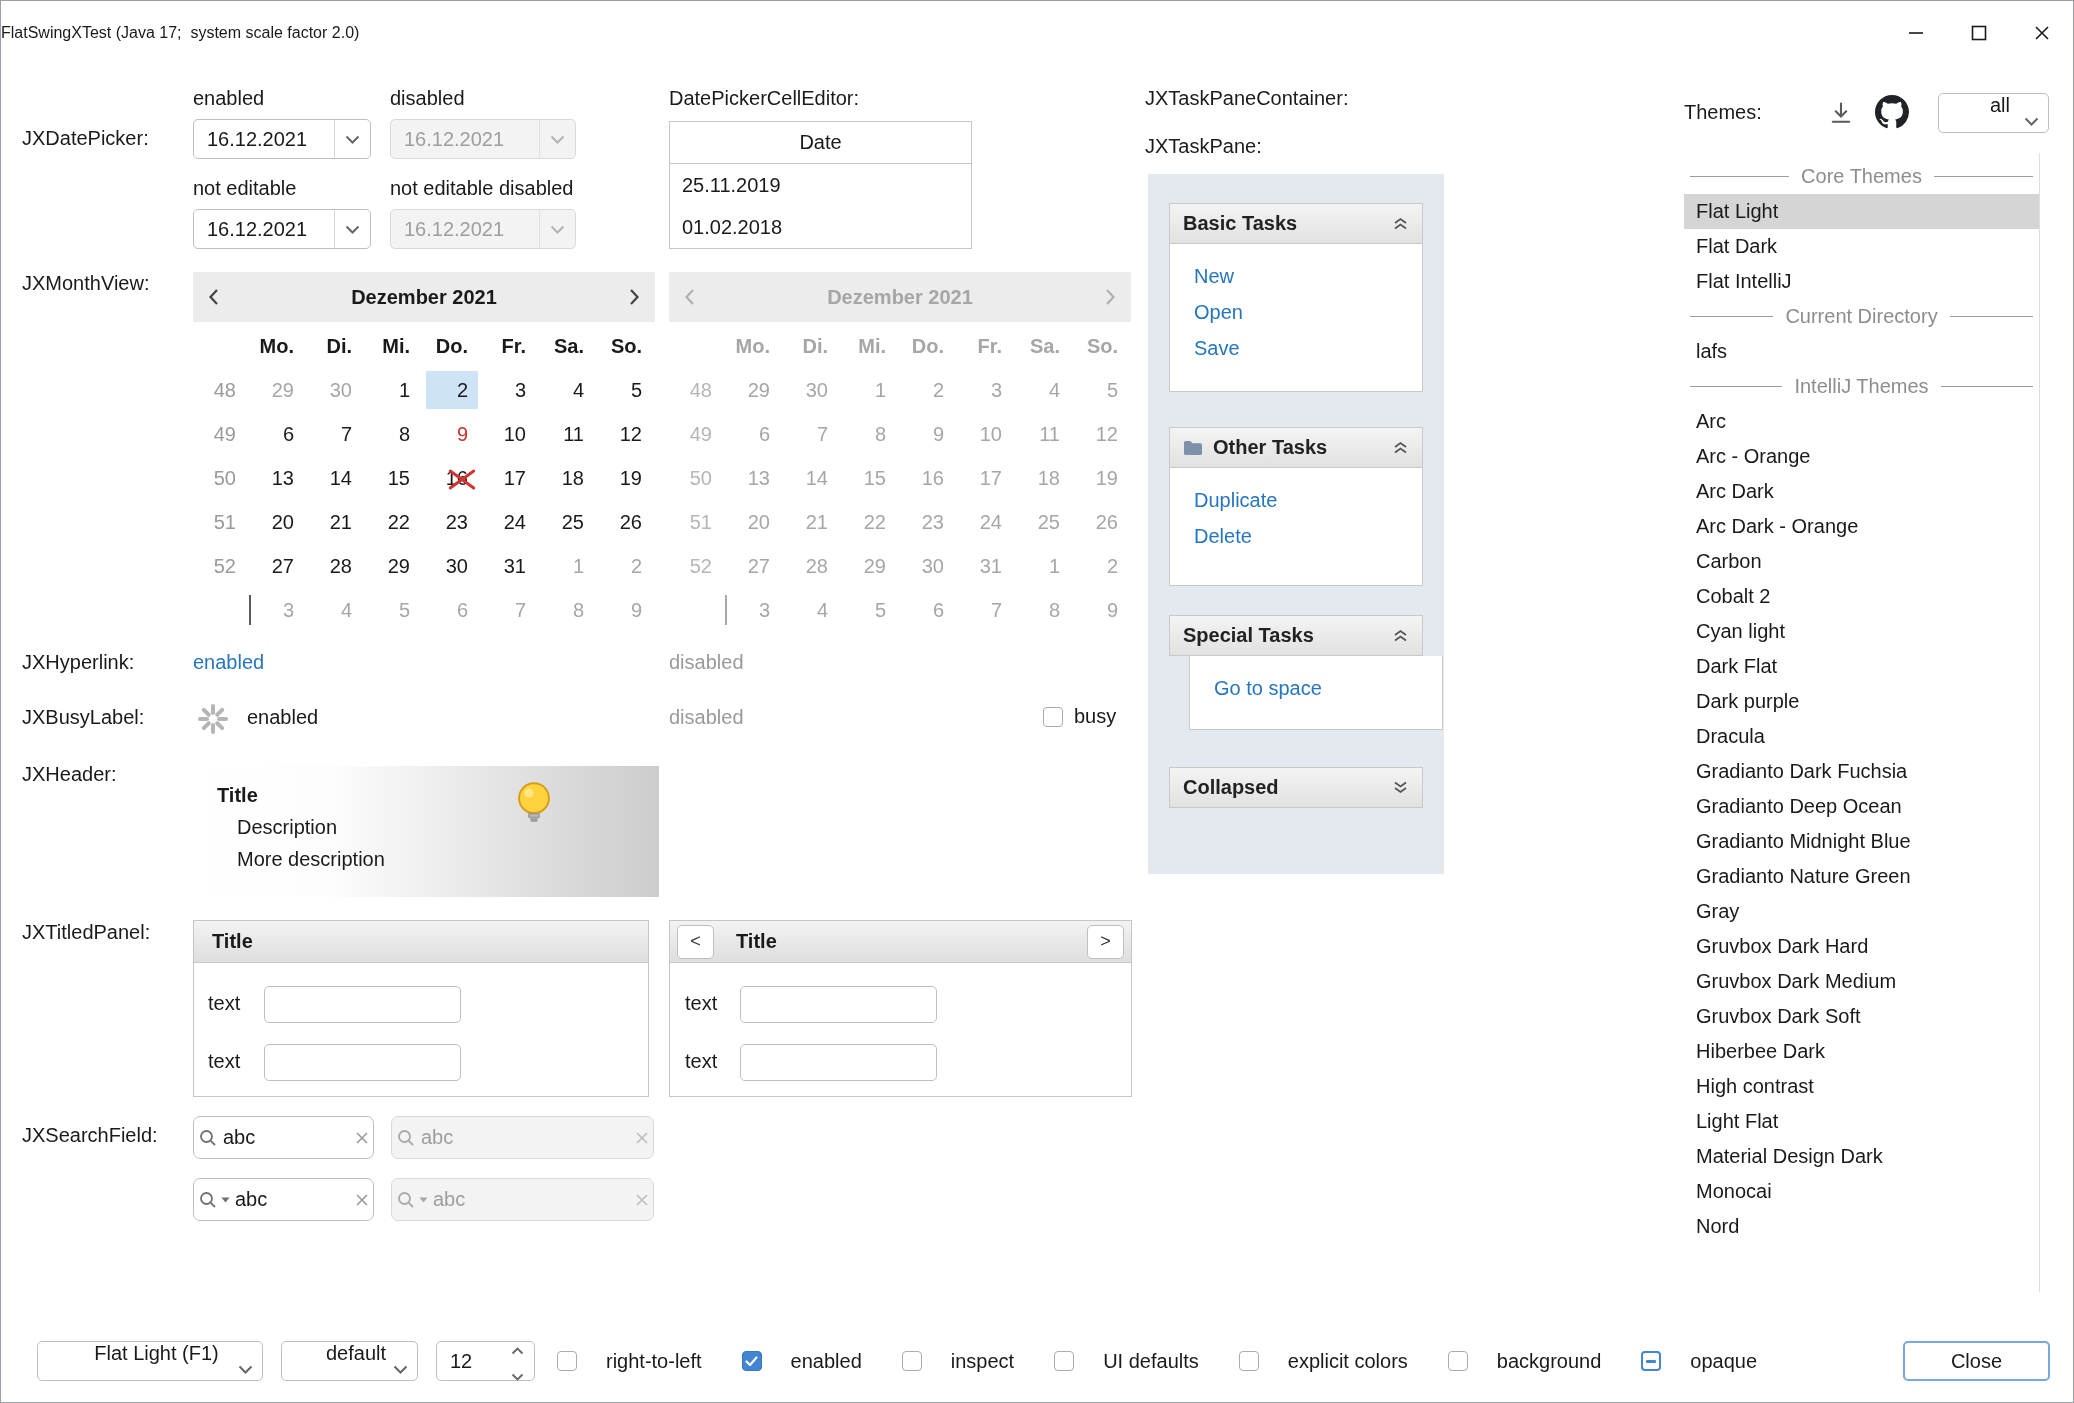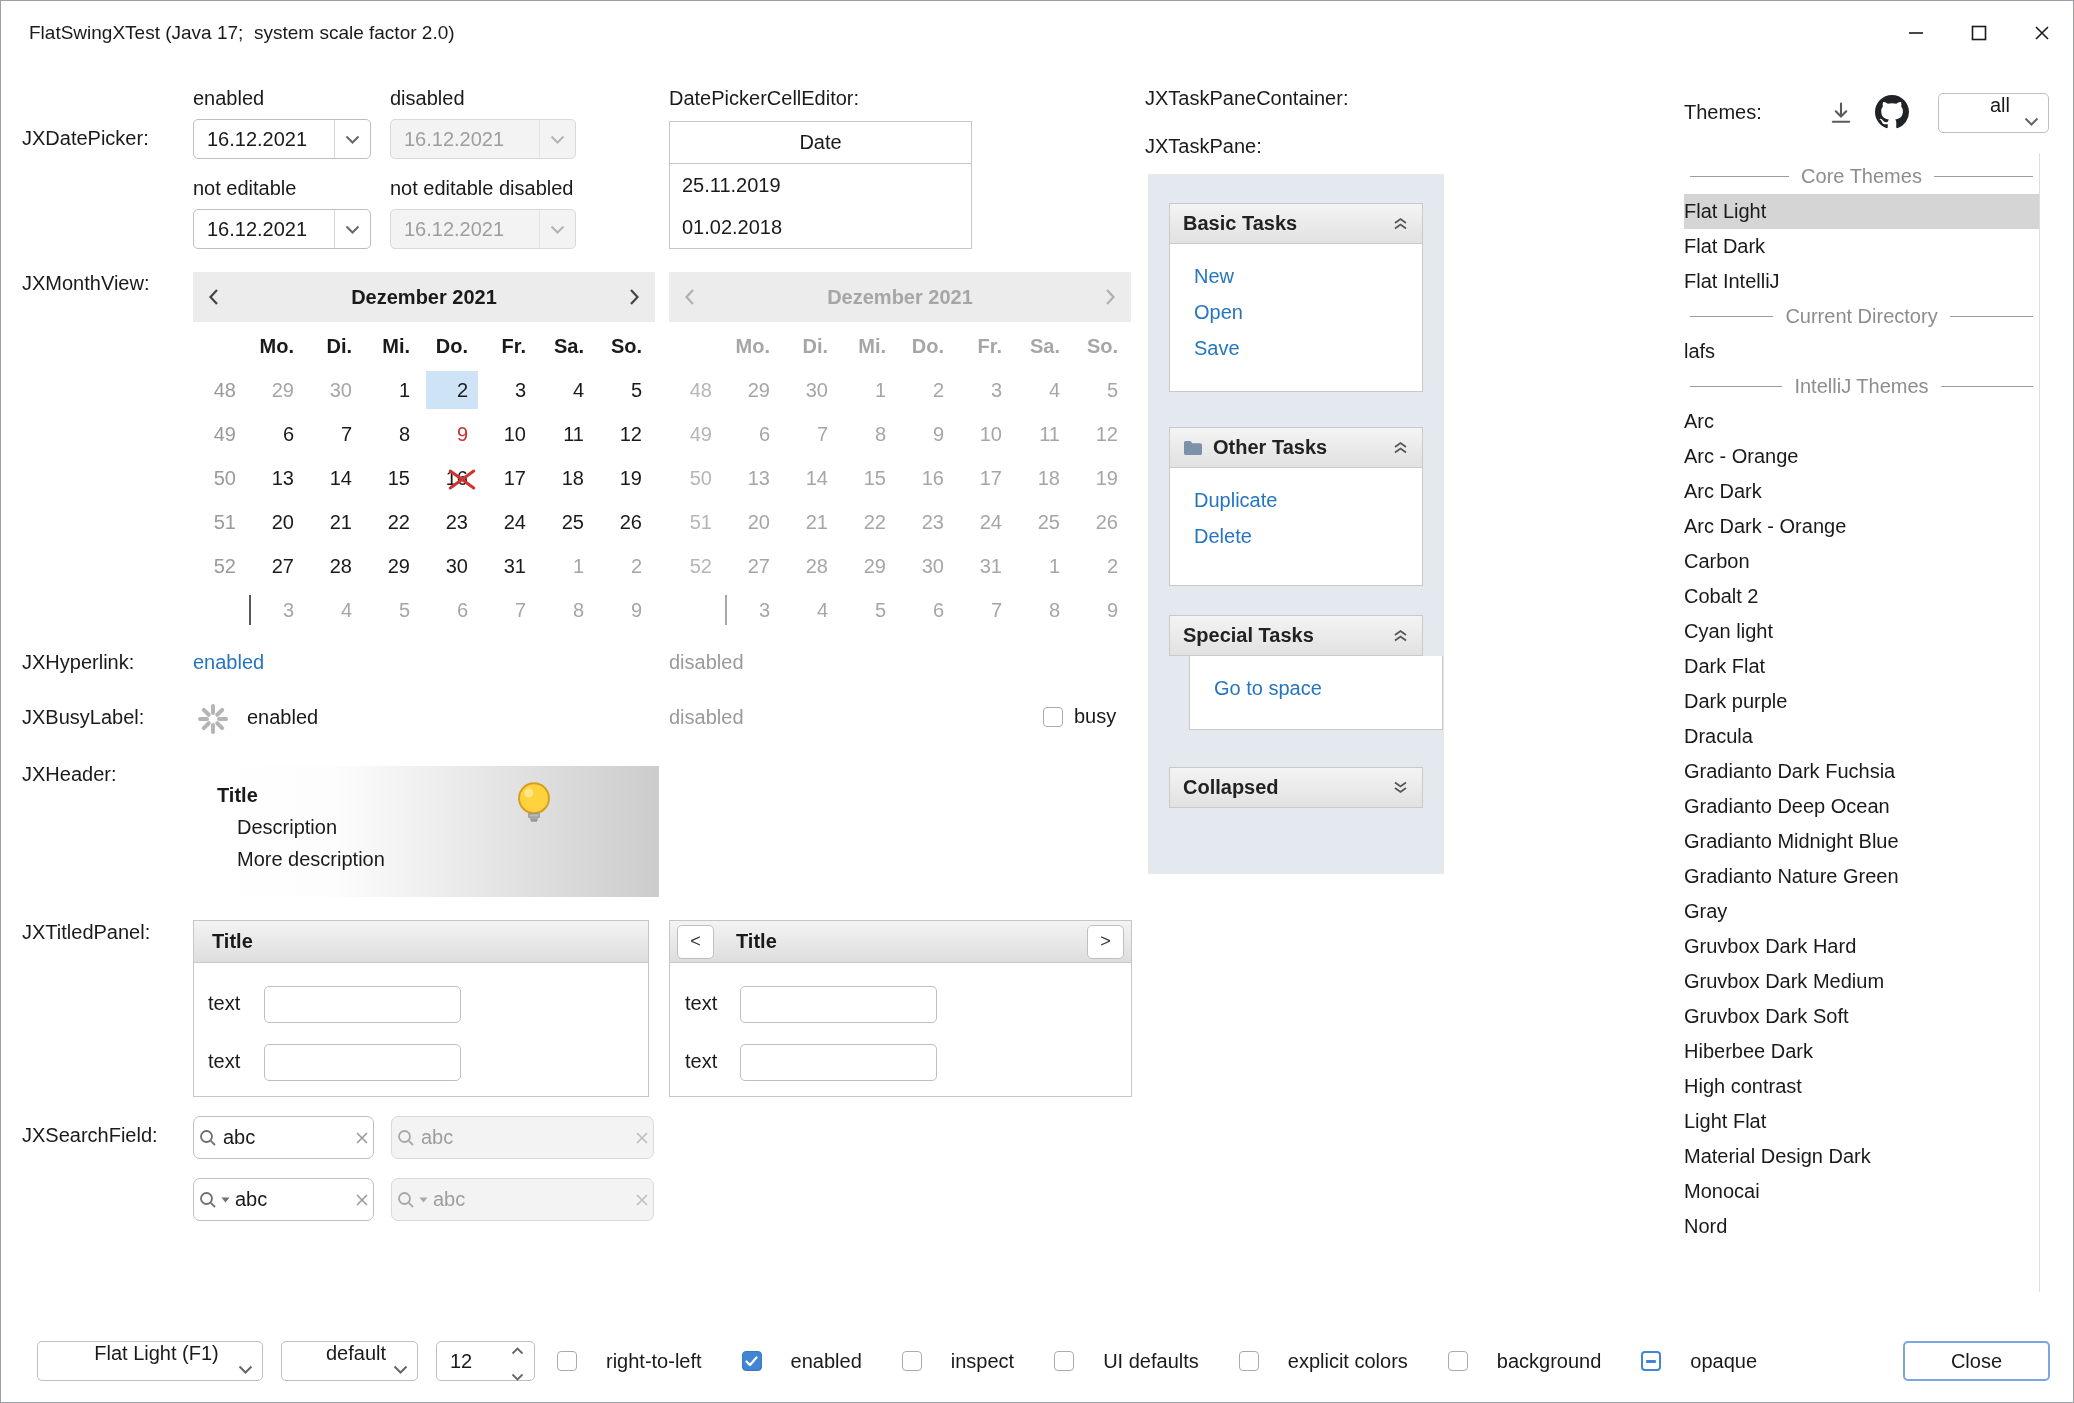--- a/index.html
+++ b/index.html
@@ -2,21 +2,21 @@
 <html><head>
 <meta charset="utf-8">
 <style>
   * { margin:0; padding:0; box-sizing:border-box; }
   body { font-family:"Liberation Sans", sans-serif; background:#ffffff; }
   #win { position:relative; width:2074px; height:1403px; background:#fff; overflow:hidden;
          border:1px solid #9aa0a6; color:#1a1a1a; font-size:20px; }
 
   
   .titlebar { position:absolute; top:0; left:0; right:0; height:63px; display:flex; align-items:center; background:#fff; }
-  .titlebar .title { margin-left:28px; font-size:19px; white-space:pre;text-align:right; }
+  .titlebar .title { font-size:16px; white-space:pre;text-align:right; }
   .win-controls { margin-left:auto; display:flex; height:100%; }
   .win-btn { width:63px; display:flex; align-items:center; justify-content:center; }
 
   
   .lab { position:absolute; white-space:nowrap; }
   .abs { position:absolute; }
   .gray { color:#9a9a9a; }
   .link { color:#2675bf; }
 
   
@@ -94,21 +94,21 @@
   .tp-title { font-weight:bold; color:#222; }
   .tp-icon { margin-right:10px; display:flex; }
   .tp-chev { margin-left:auto; display:flex; }
   .tp-content { position:absolute; left:21px; width:254px; background:#fff; border:1px solid #c9c9c9;
                 border-top:none; padding:14px 0 0 24px; }
   .tp-link { display:block; color:#2675bf; line-height:36px; text-decoration:none; cursor:pointer; }
 
   
   #themes-list { position:absolute; left:1683px; top:152px; width:356px; height:1139px; overflow:hidden;
                  padding-top:6px; border-right:1px solid #dedede; }
-  .th-item { height:35px; line-height:35px; white-space:nowrap; }
+  .th-item { height:35px; line-height:35px; padding-left:12px; white-space:nowrap; }
   .th-item.selected { background:#d5d5d5; }
   .th-sep { height:35px; display:flex; align-items:center; gap:12px; color:#8d8d8d; padding:0 6px; }
   .th-sep::before, .th-sep::after { content:""; flex:1; height:1px; background:#9c9c9c; }
 
   
   .combo { position:absolute; height:40px; background:#fff; border:1px solid #bcbfc4; border-radius:5px;
            display:flex; align-items:center; padding-left:13px;flex-direction:column; }
   .combo .chev { margin-left:auto; width:34px; display:flex; justify-content:center; }
   .spinner { position:absolute; left:435px; top:1340px; width:99px; height:40px; border:1px solid #bcbfc4;
              border-radius:5px; display:flex; align-items:center; padding-left:13px; background:#fff; }

